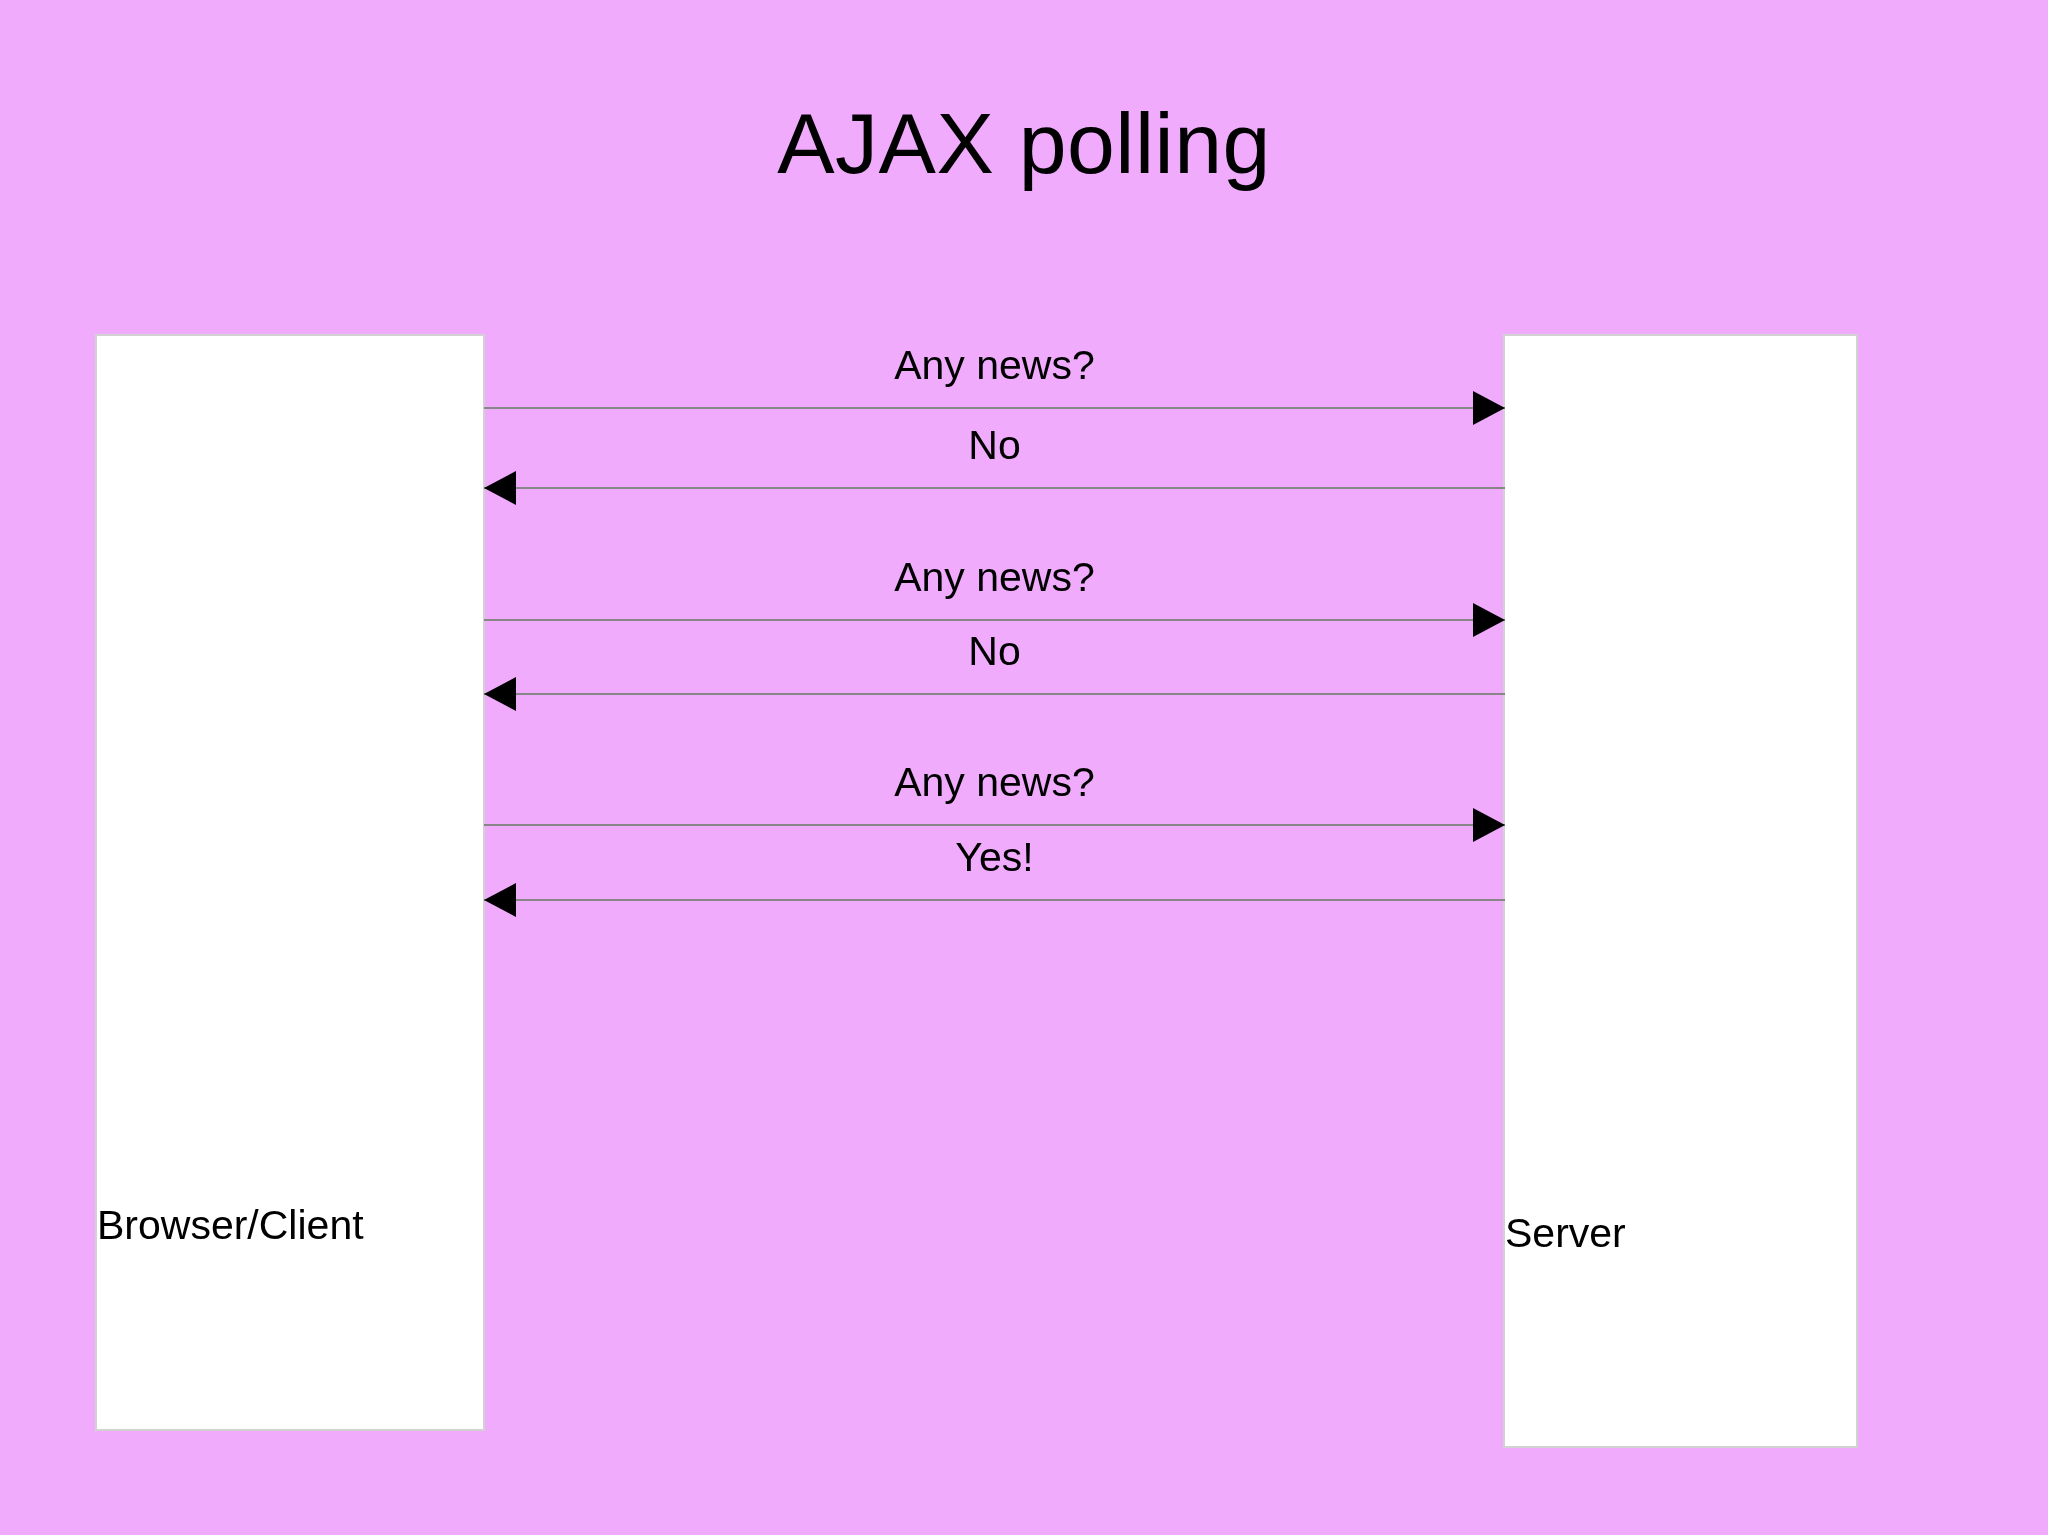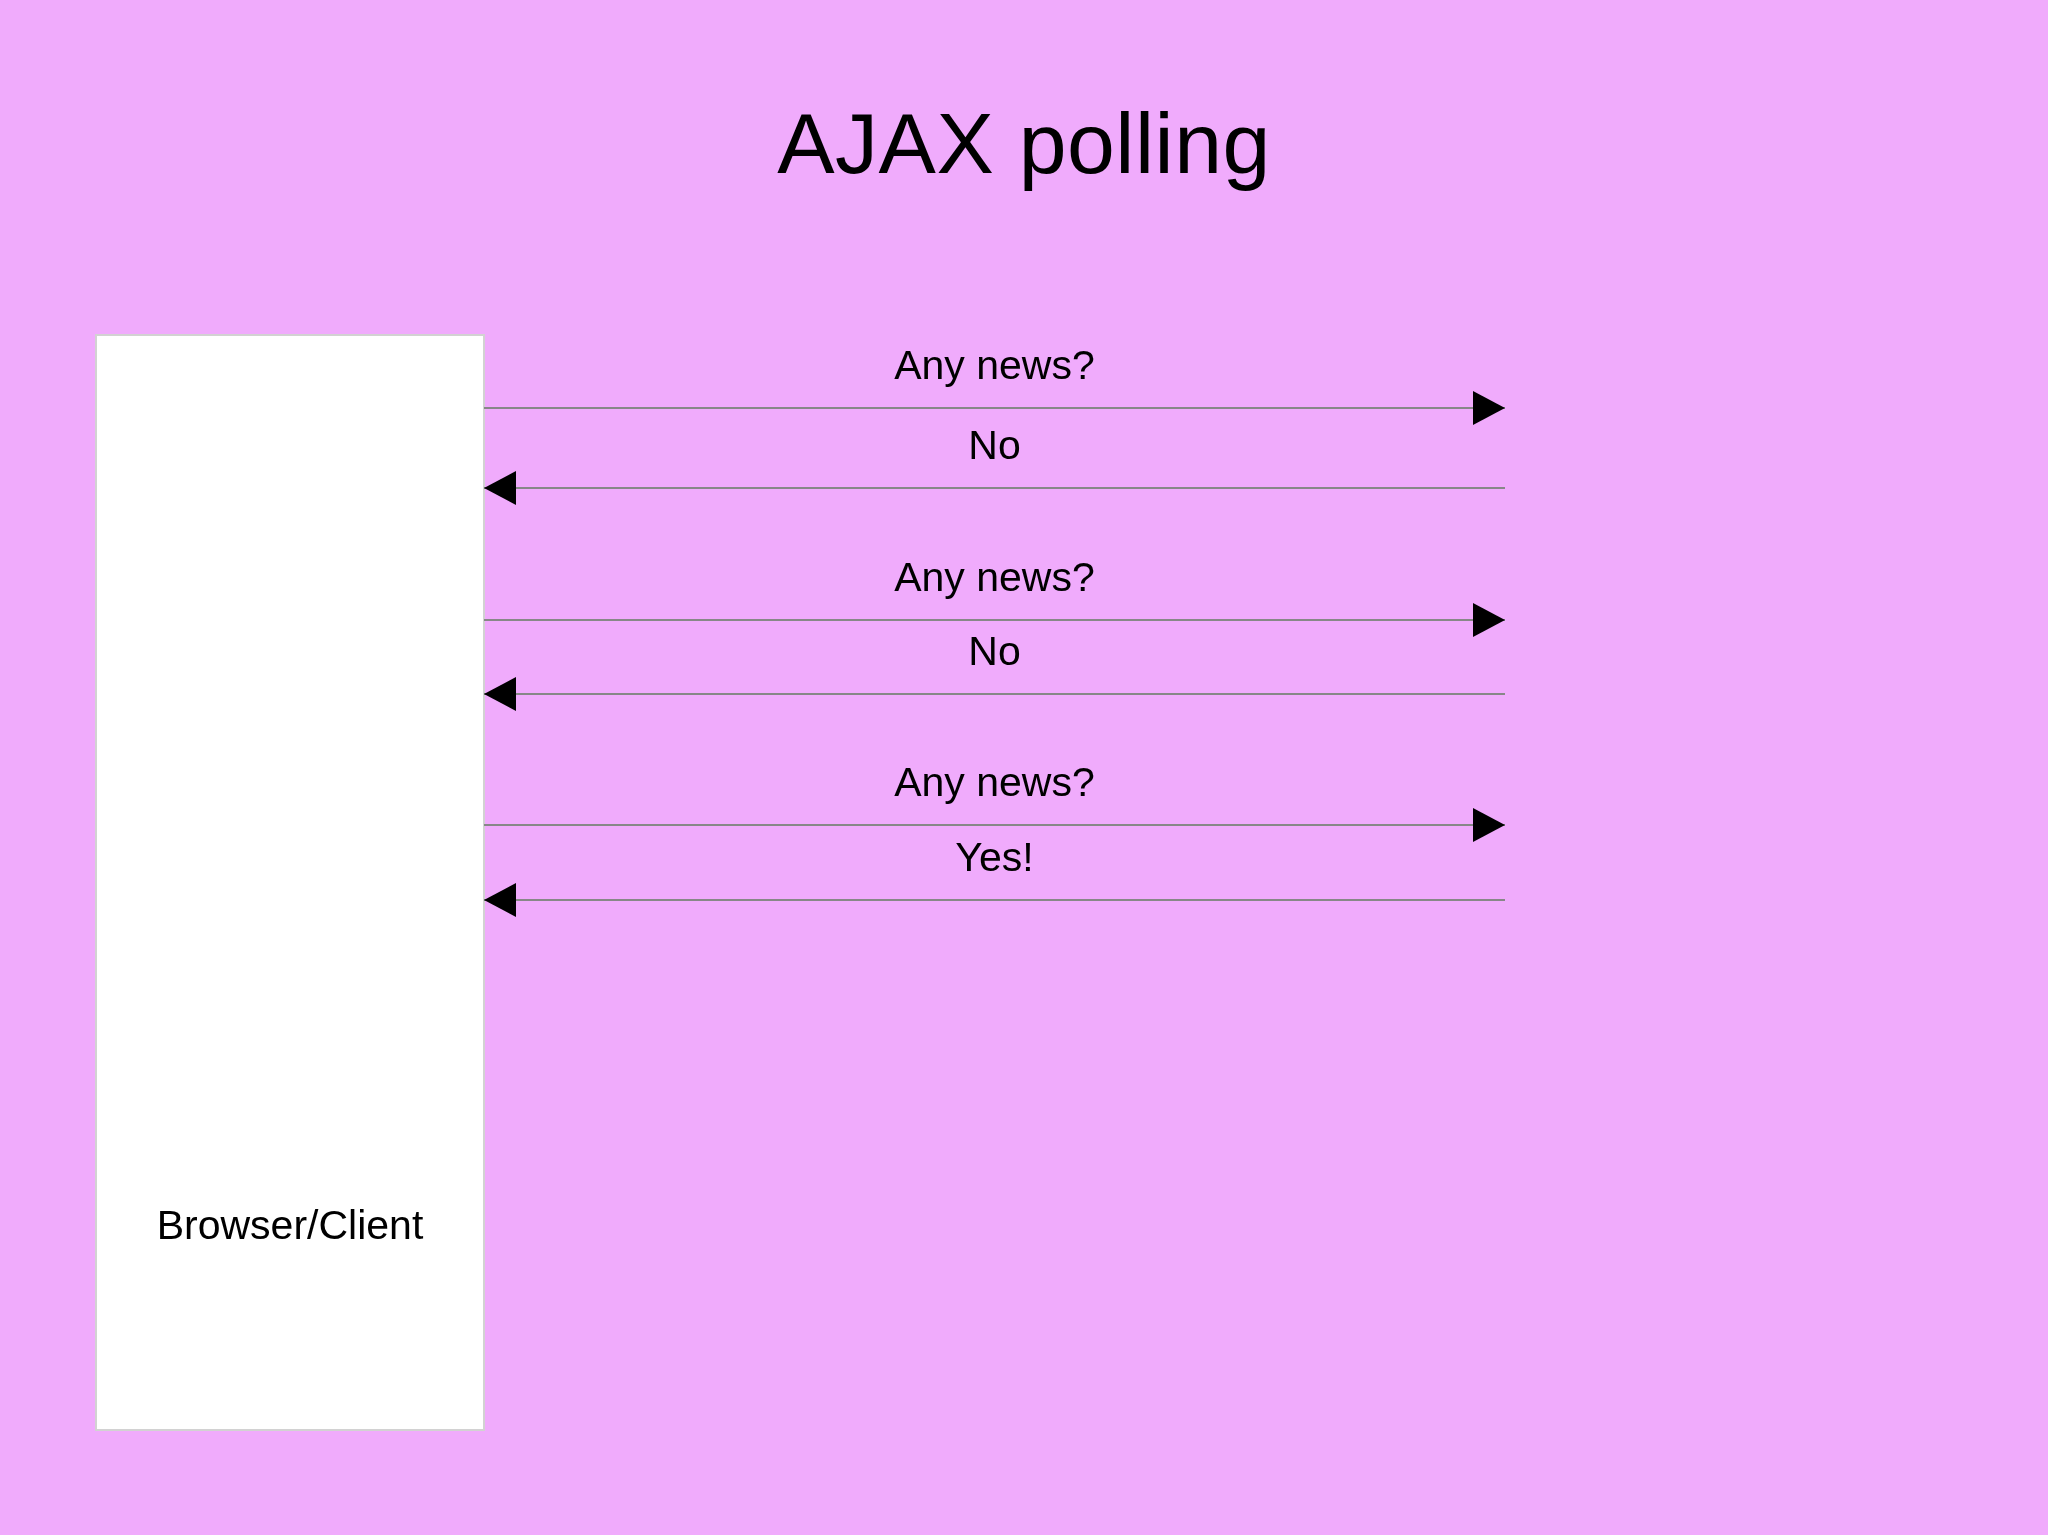--- a/index.html
+++ b/index.html
@@ -51,21 +51,20 @@
   #actor-server {
     left: 1503px;
     top: 334px;
     width: 355px;
     height: 1114px;
   }
   .actor-label {
     position: absolute;
     left: 0;
     width: 100%;
-    text-align: center;
     font-size: 41px;
     line-height: 1.15;
     color: #000000;
     white-space: nowrap;
   }
   #actor-client .actor-label { top: 866px; }
   #actor-server .actor-label { top: 874px; }
 
   
   .message {
@@ -114,20 +113,23 @@
 <body>
 
 <div id="slide">
 
   <div class="slide-title">AJAX polling</div>
 
   <div class="actor-box" id="actor-client">
     <div class="actor-label">Browser/Client</div>
   </div>
 
+  <div class="actor-box" id="actor-server">
+    <div class="actor-label">Server</div>
+  </div>
 
   <div class="message to-right" style="top:408px">
     <div class="msg-label">Any news?</div>
     <div class="msg-line"></div>
     <div class="msg-head"></div>
   </div>
 
   <div class="message to-left" style="top:488px">
     <div class="msg-label">No</div>
     <div class="msg-line"></div>

